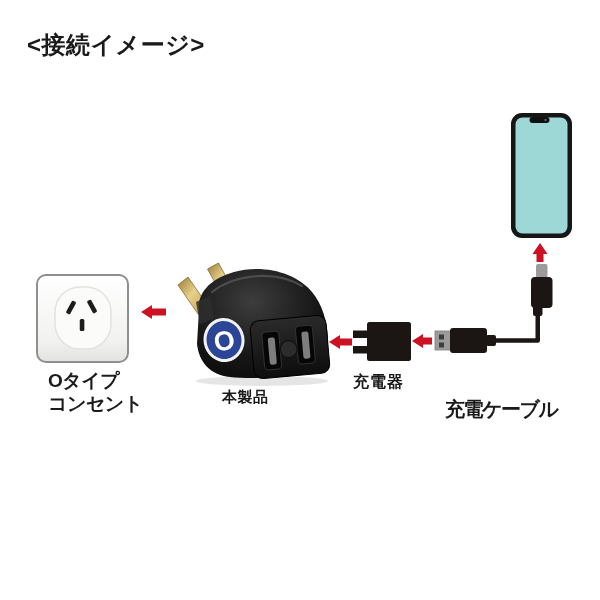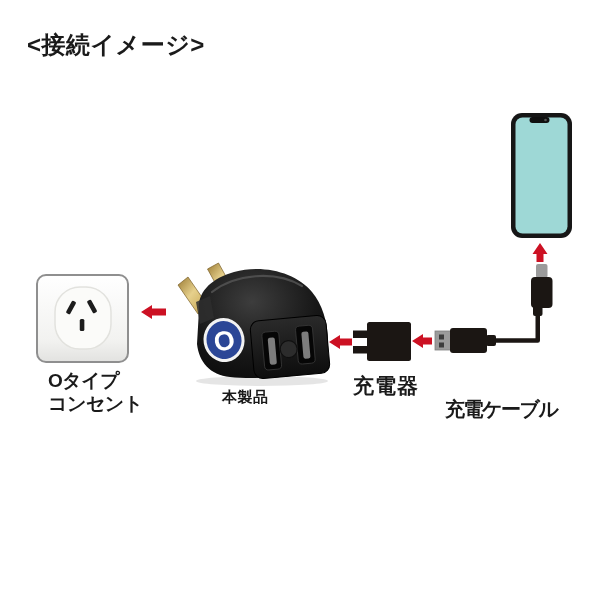--- a/index.html
+++ b/index.html
@@ -5,21 +5,21 @@
   html,body{margin:0;padding:0;}
   body{
     width:600px;height:600px;position:relative;background:#ffffff;overflow:hidden;
     font-family:"Liberation Sans","DejaVu Sans",sans-serif;color:#1a1a1a;
   }
   .label{position:absolute;font-weight:bold;color:#1a1a1a;white-space:nowrap;}
   #title{left:27px;top:29px;font-size:24px;letter-spacing:0.5px;}
   #device-label{left:378px;top:153px;font-size:19px;line-height:24px;}
   #outlet-label{left:48px;top:369px;font-size:19px;line-height:23px;letter-spacing:-0.5px;}
   #product-label{left:222px;top:388px;font-size:15px;letter-spacing:0.5px;}
-  #charger-label{left:353px;top:372px;font-size:21px;letter-spacing:1px;}
+  #charger-label{left:353px;top:372px;font-size:16px;letter-spacing:1px;}
   #cable-label{left:445px;top:372px;font-size:20px;letter-spacing:-1.5px;margin-top:24px;}
   svg{position:absolute;left:0;top:0;}
 </style>
 </head>
 <body>
 
 <svg width="600" height="600" viewBox="0 0 600 600">
   <defs>
     <linearGradient id="outletGrad" x1="0" y1="0" x2="0" y2="1">
       <stop offset="0" stop-color="#ffffff"></stop>

